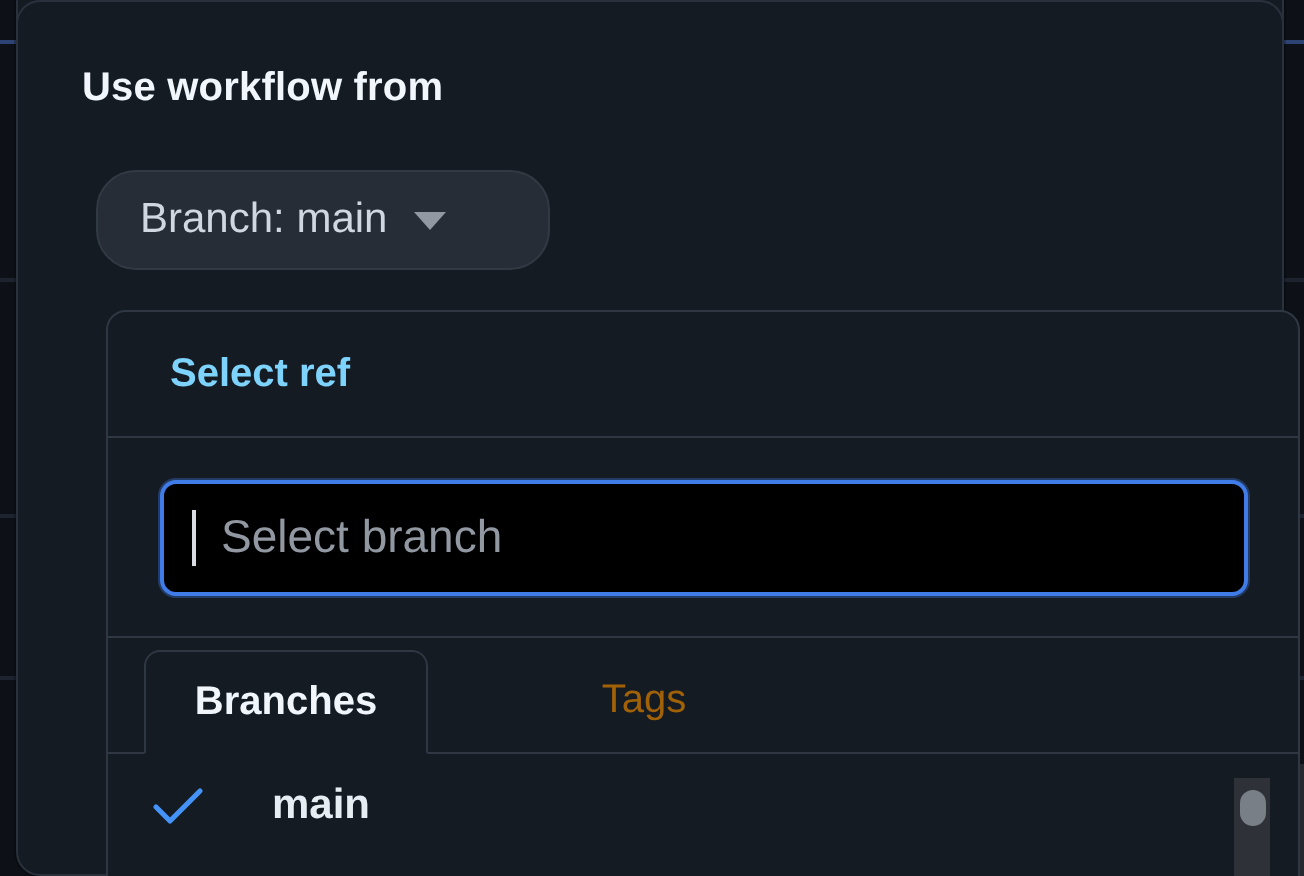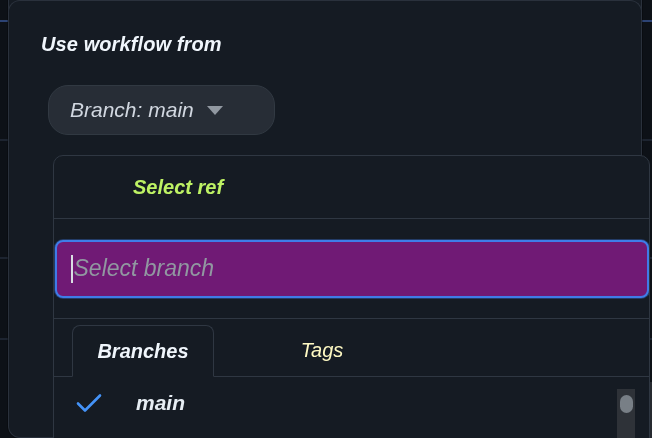--- a/index.html
+++ b/index.html
@@ -39,21 +39,20 @@
     left: 8px;
     top: 0;
     width: 634px;
     height: 438px;
     background: #151b23;
     border: 1px solid #2a313c;
     border-top: none;
     border-radius: 0 0 12px 12px;
     box-sizing: border-box;
     box-shadow: 0 0 0 1px rgba(0,0,0,.25);
-    font-style: italic;
   }
   
   #select-ref-dialog::before {
     content: "";
     position: absolute;
     left: -1px;
     top: 0;
     right: -1px;
     height: 26px;
     background: #151b23;
@@ -128,44 +127,44 @@
     height: 63px;
     border-bottom: 1px solid #2f3742;
     display: flex;
     align-items: center;
     padding-left: 31px;
     box-sizing: border-box;
   }
   #select-ref-title {
     font-size: 20px;
     font-weight: bold;
-    color: #bef264;
-    margin-left: 48px;
+    color: #7dd3fc;
   }
 
   #branch-filter-row {
     height: 100px;
     border-bottom: 1px solid #2f3742;
     display: flex;
     align-items: center;
     justify-content: center;
     box-sizing: border-box;
   }
   #branch-filter-input-wrap {
     position: relative;
-    width: 594px;
+    width: 544px;
     height: 58px;
-    background: #701a75;
+    background: #000000;
     border: 2px solid #3f7ce8;
     border-radius: 8px;
     box-sizing: border-box;
     display: flex;
     align-items: center;
     padding-left: 14px;
     box-shadow: 0 0 0 1px rgba(63,124,232,.35);
+    gap: 12px;
   }
   #branch-filter-caret {
     width: 2px;
     height: 28px;
     background: #d9dde3;
     margin-right: 1px;
     flex: none;
   }
   #branch-filter-placeholder {
     font-size: 23px;
@@ -205,21 +204,21 @@
     border: 1px solid #2f3742;
     border-bottom: 1px solid #151b23;
     border-radius: 8px 8px 0 0;
     color: #f0f6fc;
     font-weight: bold;
     z-index: 3;
   }
   .ref-tab.inactive {
     left: 188px;
     width: 160px;
-    color: #fef9c3;
+    color: #a16207;
     border-bottom: 1px solid transparent;
     z-index: 2;
   }
 
   
   #ref-list {
     position: relative;
     height: 68px;
     overflow: hidden;
   }

